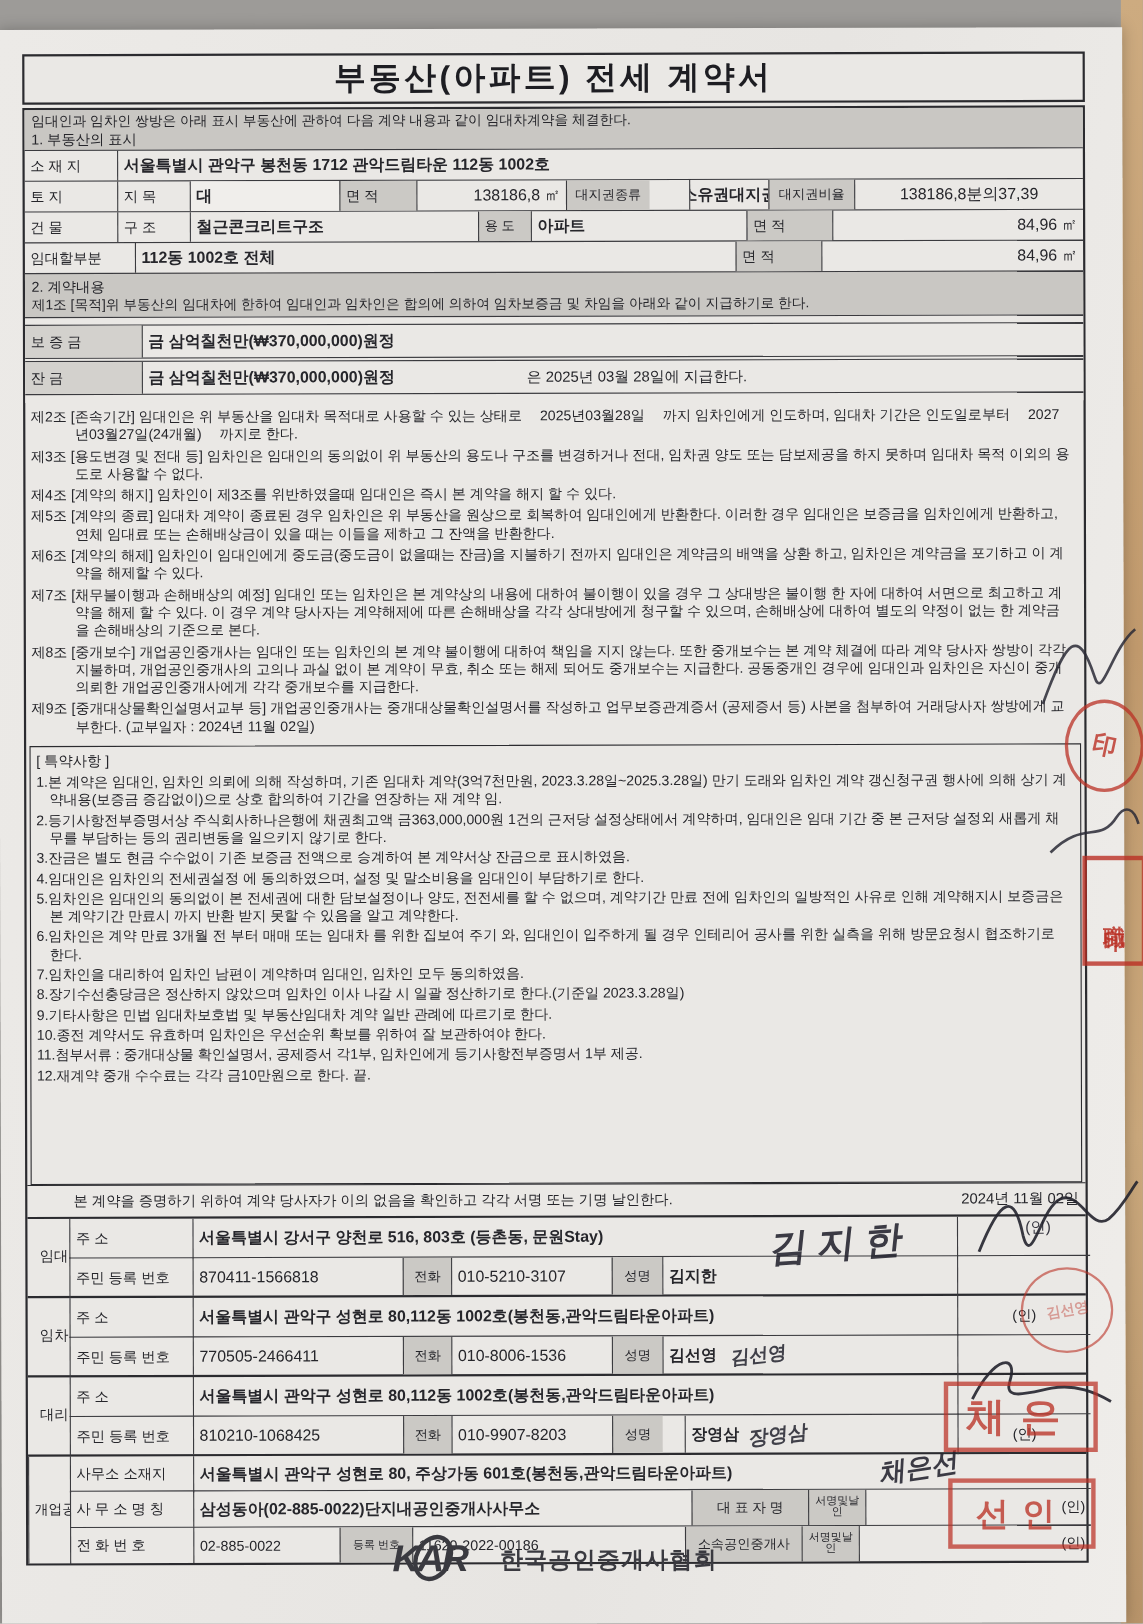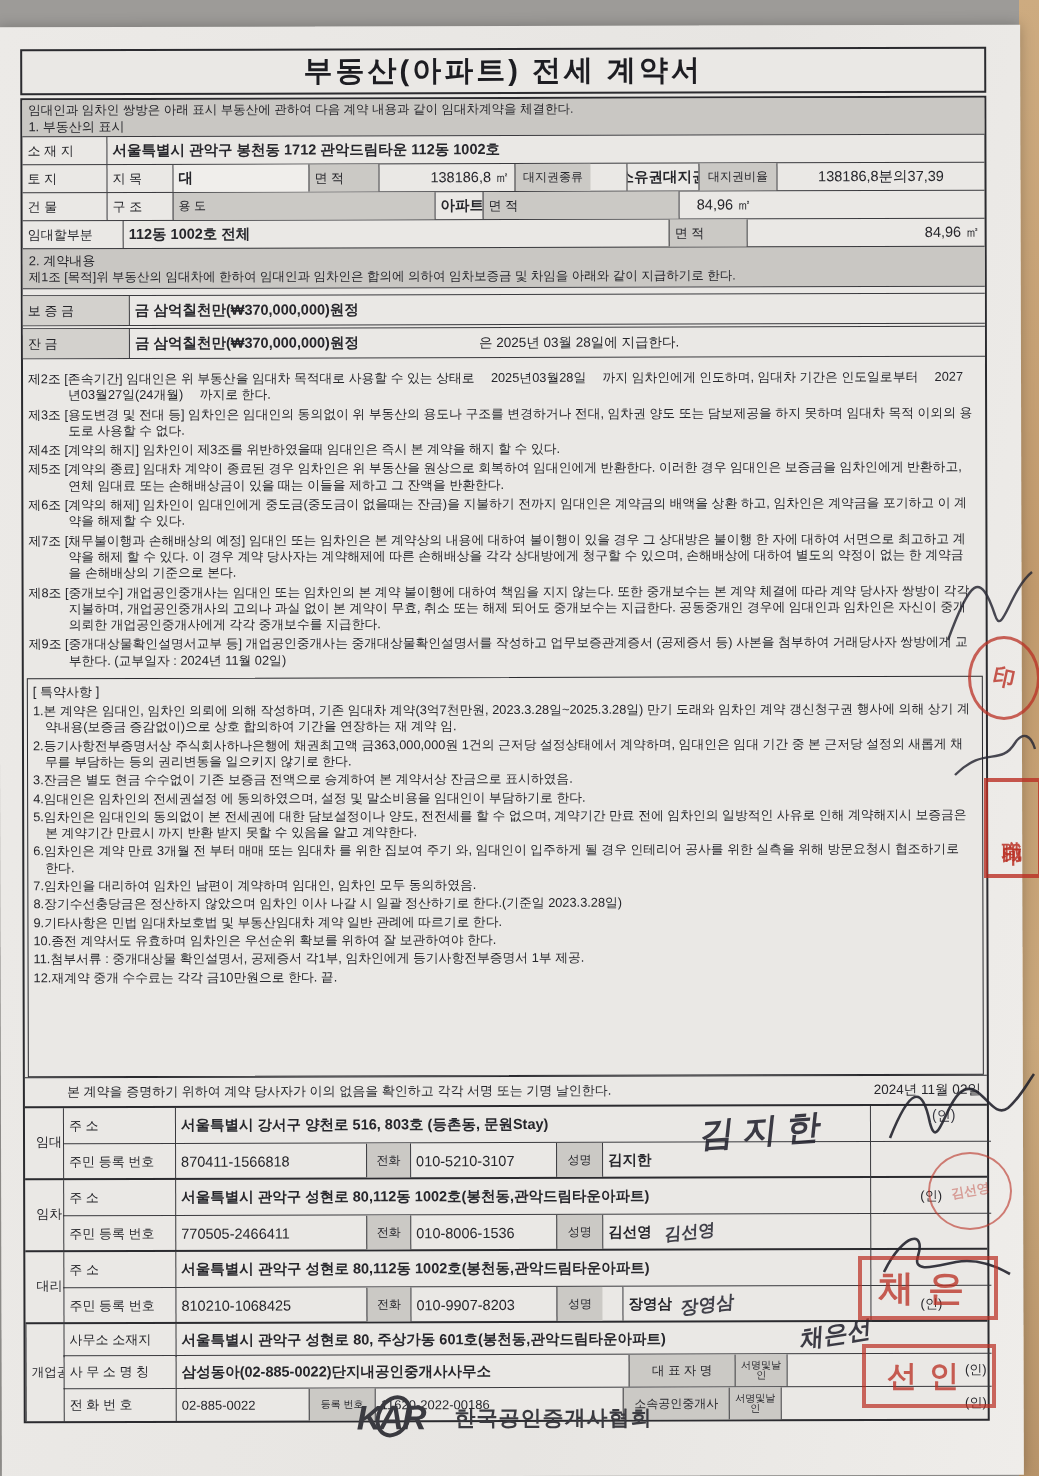--- a/index.html
+++ b/index.html
@@ -97,20 +97,21 @@
         <div class="cell sh lab">면  적</div>
         <div class="cell rt big">138186,8 ㎡</div>
         <div class="cell sh ctr" style="font-size:12px;">대지권종류</div>
         <div class="cell ctr big" style="font-weight:bold;margin-left:36px;">소유권대지권</div>
         <div class="cell sh ctr" style="font-size:12px;">대지권비율</div>
         <div class="cell ctr big">138186,8분의37,39</div>
       </div>
       <div class="trow" style="grid-template-columns:84px 66px 262px 48px 196px 78px 1fr;">
         <div class="cell first lab">건      물</div>
         <div class="cell lab">구  조</div>
+        <div class="cell big" style="font-weight:bold;">철근콘크리트구조</div>
         <div class="cell sh lab" style="font-size:12px;">용  도</div>
         <div class="cell big" style="font-weight:bold;">아파트</div>
         <div class="cell sh lab">면  적</div>
         <div class="cell rt big">84,96 ㎡</div>
       </div>
       <div class="trow" style="grid-template-columns:100px 546px 78px 1fr;">
         <div class="cell first" style="border-left:none;">임대할부분</div>
         <div class="cell big" style="font-weight:bold;">112동  1002호  전체</div>
         <div class="cell sh lab">면  적</div>
         <div class="cell rt big">84,96 ㎡</div>

